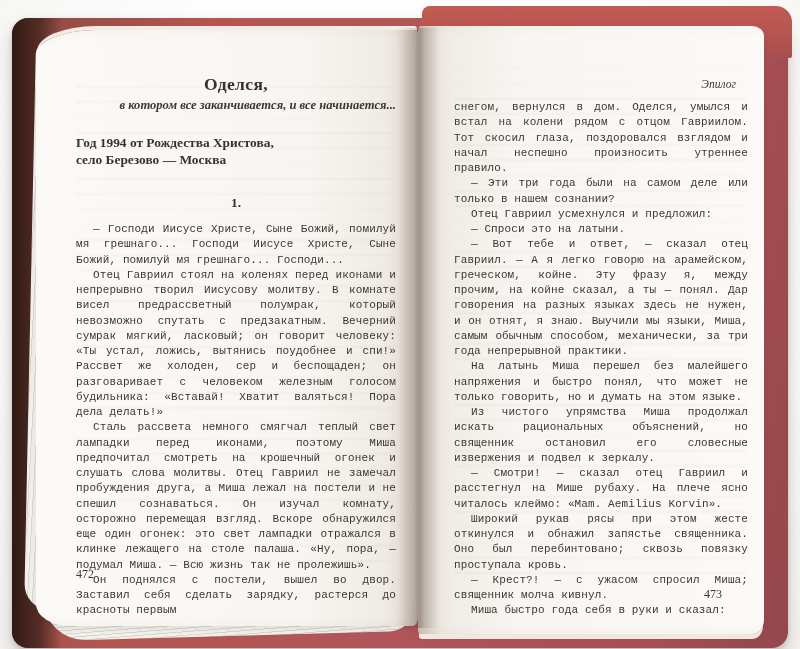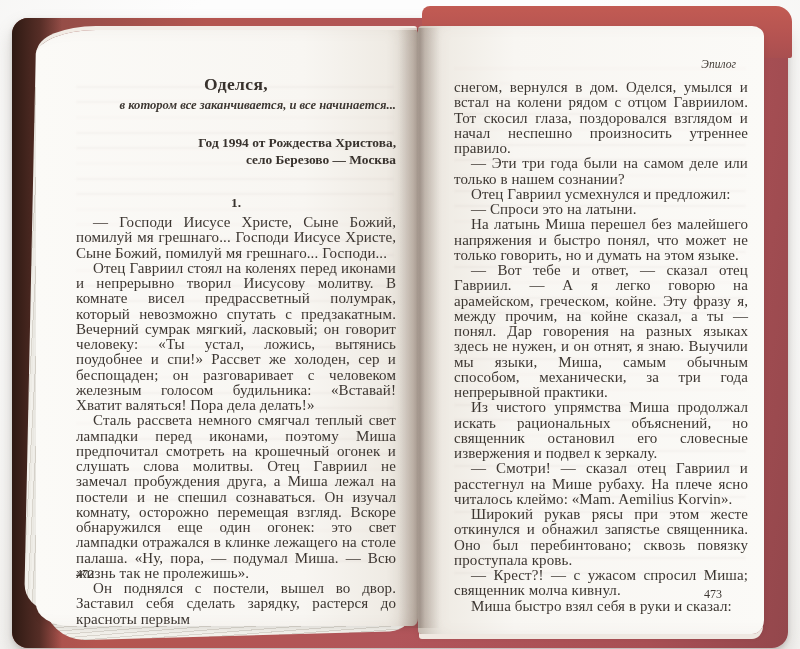--- a/index.html
+++ b/index.html
@@ -63,41 +63,41 @@
   }
   .ghost{
     position:absolute;pointer-events:none;
     background:repeating-linear-gradient(0deg,rgba(150,118,102,.05) 0 1.6px,rgba(150,118,102,0) 1.6px 15.3px);
     filter:blur(1.1px);
   }
   .left-page .ghost{left:40px;right:24px;top:48px;bottom:64px;}
   .right-page .ghost{left:36px;right:18px;top:40px;bottom:60px;}
   
   .left-inner{position:relative;padding:44px 22px 0 40px;}
-  .right-inner{position:relative;padding:32px 16px 0 36px;}
+  .right-inner{position:relative;padding:52px 16px 0 36px;}
   .chapter-title{
     text-align:center;font-weight:bold;font-size:17.5px;line-height:20px;color:#38322d;
     letter-spacing:.4px;
   }
   .chapter-subtitle{
     text-align:right;font-weight:bold;font-style:italic;font-size:12.6px;line-height:16px;
     margin-top:3px;color:#3c3631;
   }
   .dateline{
-    text-align:right;font-weight:bold;font-size:13.4px;line-height:17px;margin-top:21px;color:#38322d;
+    text-align:left;font-weight:bold;font-size:13.4px;line-height:17px;margin-top:21px;color:#38322d;
   }
   .section-number{
     text-align:center;font-weight:bold;font-size:13.4px;margin-top:27px;color:#38322d;
   }
   .para{
-    font-size:15px;line-height:15.25px;text-align:justify;margin:0;
-    text-indent:17px;letter-spacing:.1px;
+    font-size:11px;line-height:15.25px;text-align:justify;margin:0;
+    text-indent:17px;letter-spacing:.1px;font-family:Liberation Mono, monospace;
   }
   .para.no-indent{text-indent:0;}
-  .left-inner .para.first{margin-top:4px;}
+  .left-inner .para.first{margin-top:11px;}
   .running-header{
     text-align:right;font-style:italic;font-size:11.6px;color:#46403a;
     padding-right:12px;margin-bottom:9px;
   }
   .page-number{position:absolute;font-size:12px;color:#3c3631;}
   .page-number.pn-left{left:40px;bottom:44px;}
   .page-number.pn-right{right:42px;bottom:32px;}
 </style>
 </head>
 <body>
@@ -129,26 +129,26 @@
   </div>
 
   <div class="page right-page">
     <div class="ghost"></div>
     <div class="right-inner">
       <div class="running-header">Эпилог</div>
       <p class="para no-indent">снегом, вернулся в дом. Оделся, умылся и встал на колени рядом с отцом Гавриилом. Тот скосил глаза, поздоровался взглядом и начал неспешно произносить утреннее правило.</p>
       <p class="para">— Эти три года были на самом деле или только в нашем сознании?</p>
       <p class="para">Отец Гавриил усмехнулся и предложил:</p>
       <p class="para">— Спроси это на латыни.</p>
+      <p class="para">— Вот тебе и ответ, — сказал отец Гавриил. — А я легко говорю на арамейском, греческом, койне. Эту фразу я, между прочим, на койне сказал, а ты — понял. Дар говорения на разных языках здесь не нужен, и он отнят, я знаю. Выучили мы языки, Миша, самым обычным способом, механически, за три года непрерывной практики.</p>
       <p class="para">На латынь Миша перешел без малейшего напряжения и быстро понял, что может не только говорить, но и думать на этом языке.</p>
-      <p class="para">— Вот тебе и ответ, — сказал отец Гавриил. — А я легко говорю на арамейском, греческом, койне. Эту фразу я, между прочим, на койне сказал, а ты — понял. Дар говорения на разных языках здесь не нужен, и он отнят, я знаю. Выучили мы языки, Миша, самым обычным способом, механически, за три года непрерывной практики.</p>
       <p class="para">Из чистого упрямства Миша продолжал искать рациональных объяснений, но священник остановил его словесные извержения и подвел к зеркалу.</p>
       <p class="para">— Смотри! — сказал отец Гавриил и расстегнул на Мише рубаху. На плече ясно читалось клеймо: «Mam. Aemilius Korvin».</p>
       <p class="para">Широкий рукав рясы при этом жесте откинулся и обнажил запястье священника. Оно был перебинтовано; сквозь повязку проступала кровь.</p>
       <p class="para">— Крест?! — с ужасом спросил Миша; священник молча кивнул.</p>
-      <p class="para">Миша быстро взял себя в руки и сказал:</p>
+      <p class="para">Миша быстро года себя в руки и сказал:</p>
     </div>
     <div class="page-number pn-right">473</div>
   </div>
 
   <div class="gutter-shadow"></div>
 
 </div>
 
 </body></html>

